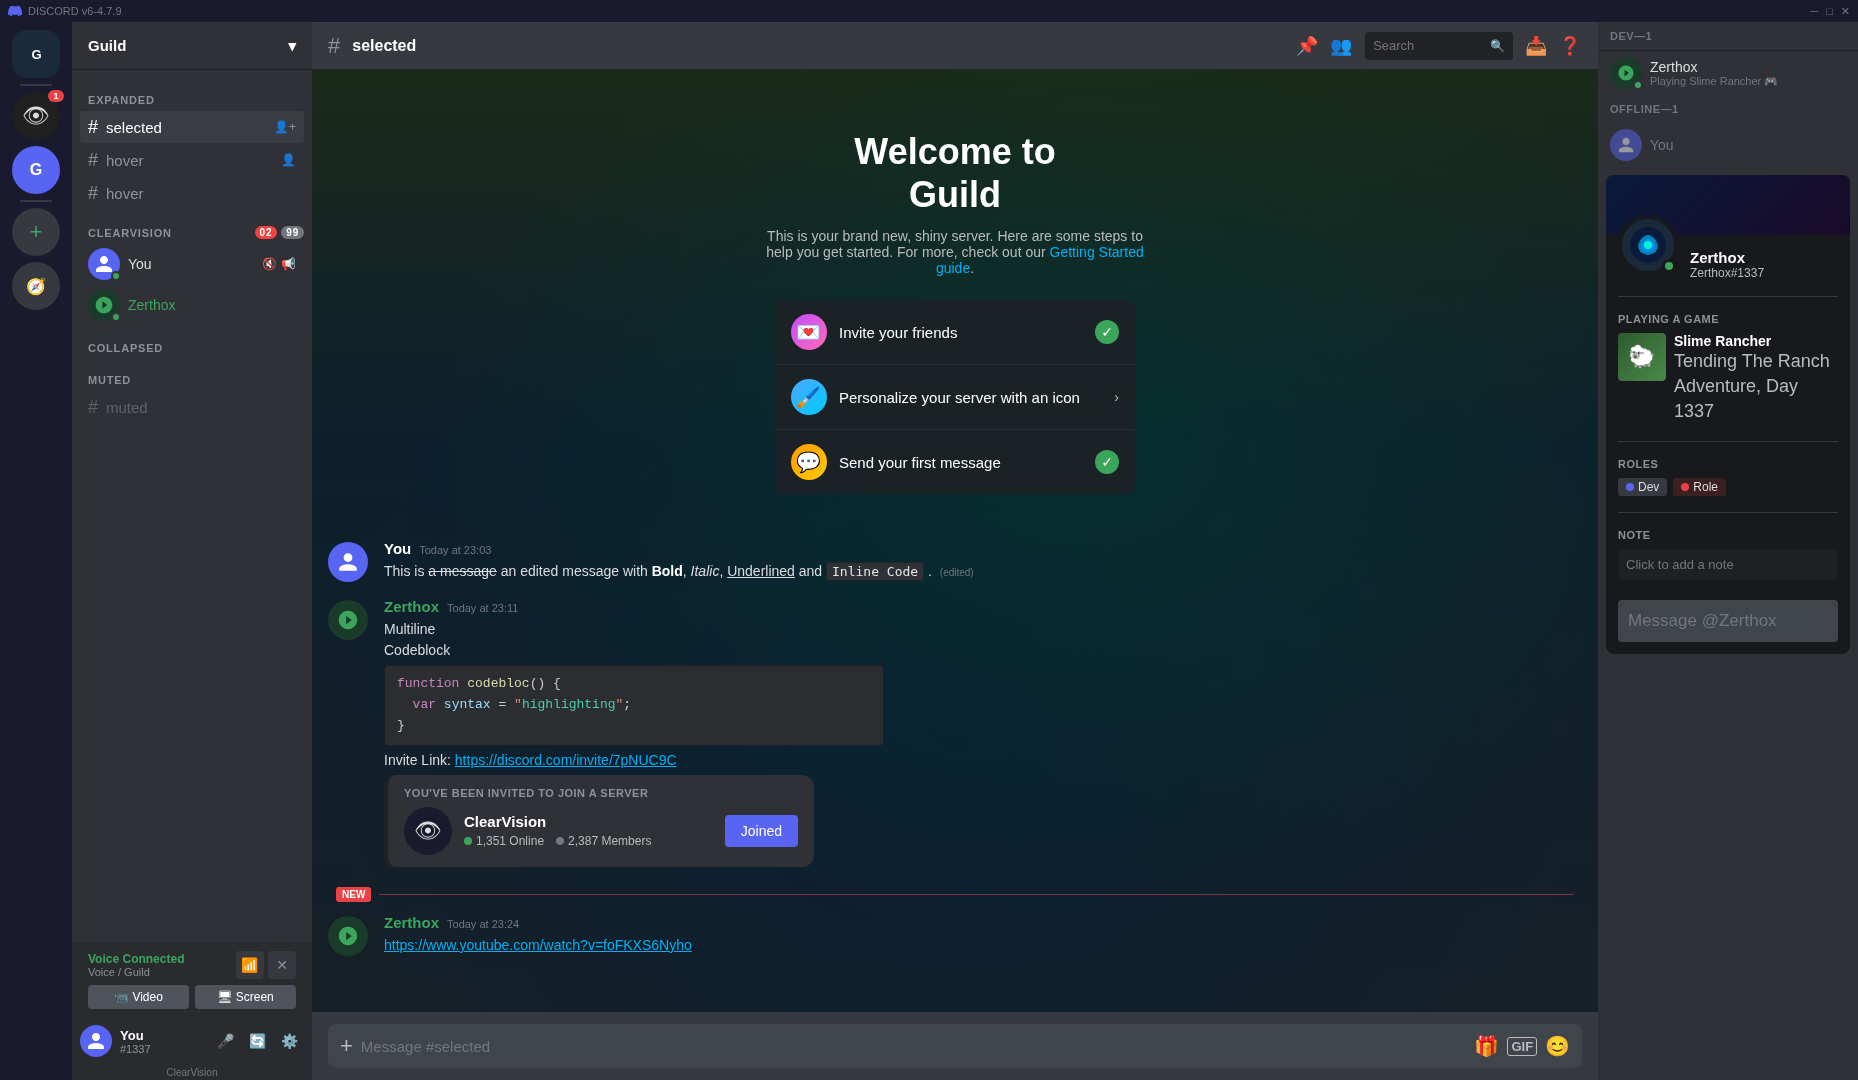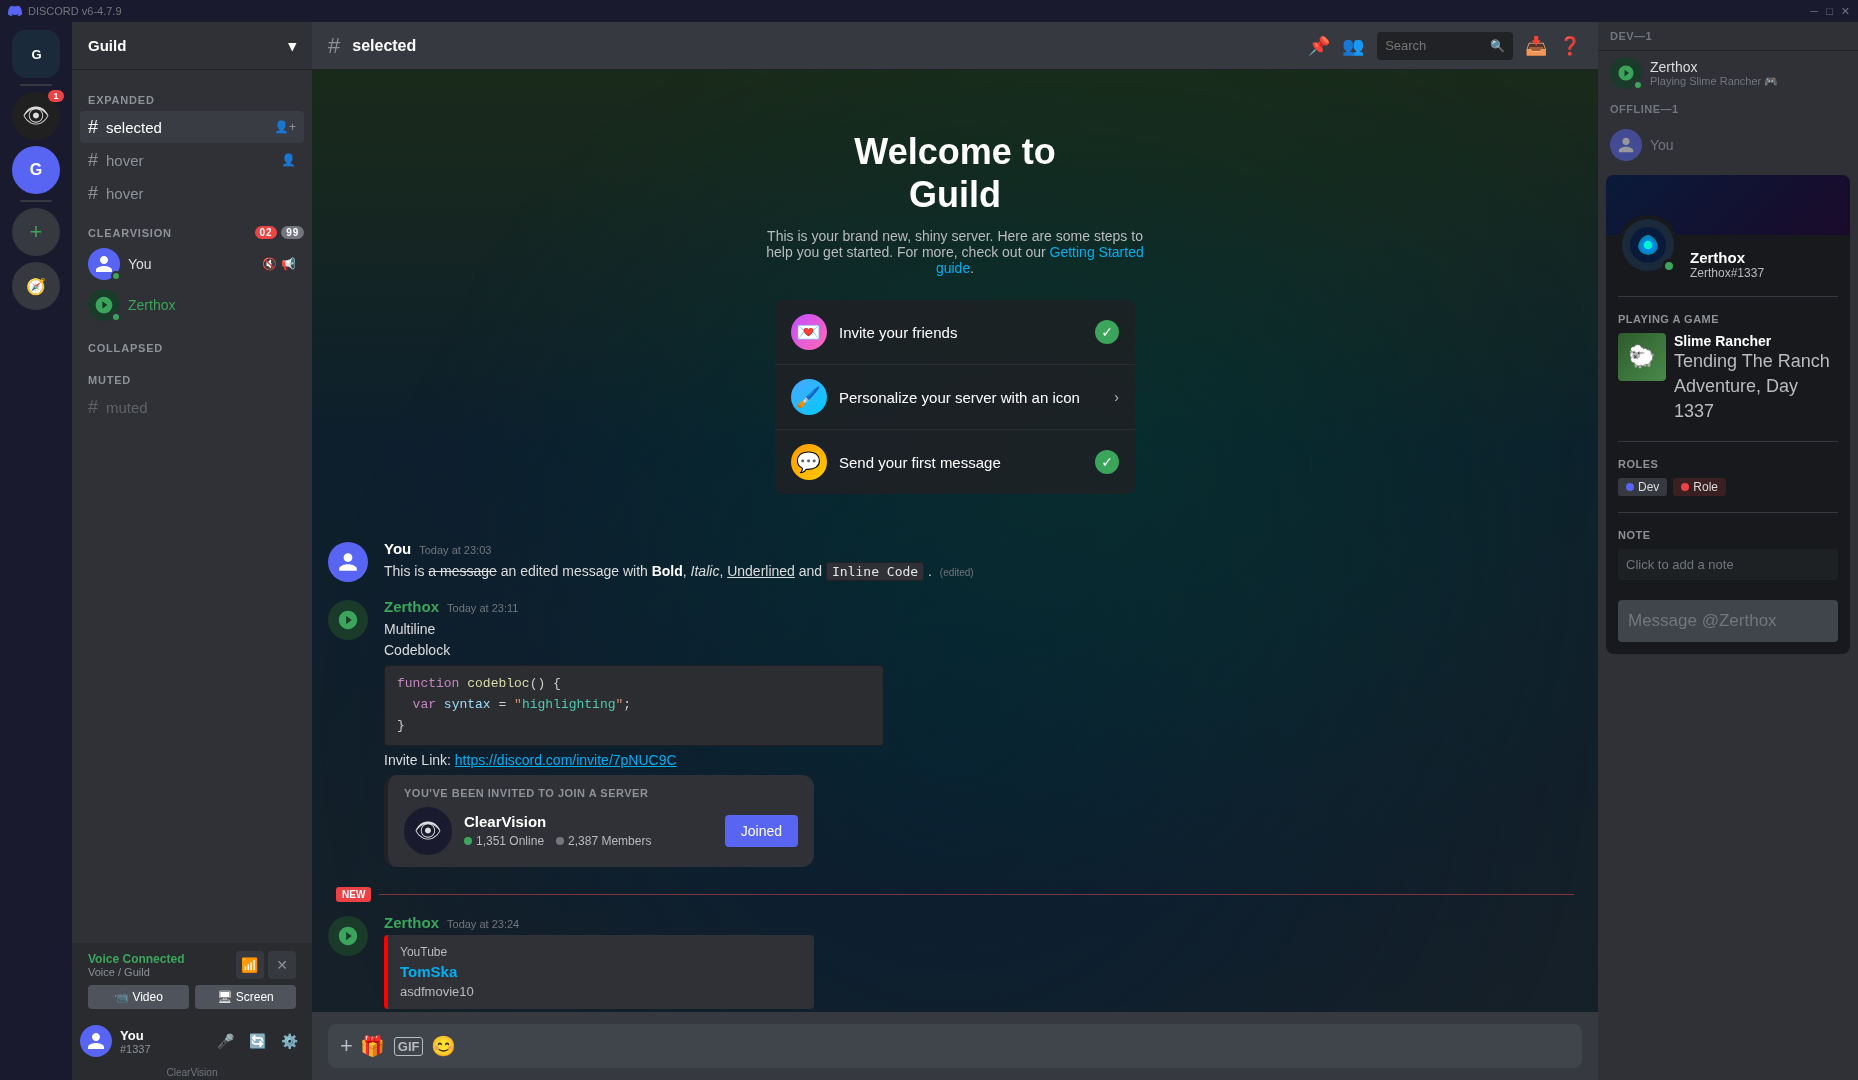--- a/index.html
+++ b/index.html
@@ -100,21 +100,21 @@
     
     #channel-header {
       height: 48px; background: #36393f; display: flex; align-items: center; padding: 0 16px;
       border-bottom: 1px solid #202225; flex-shrink: 0; gap: 12px;
     }
     #channel-header .ch-hash { font-size: 22px; color: #8e9297; }
     #channel-header .ch-name { font-size: 16px; font-weight: 600; color: #fff; }
     #channel-header-right { margin-left: auto; display: flex; align-items: center; gap: 12px; }
     .header-icon { color: #8e9297; cursor: pointer; font-size: 18px; }
     #search-bar {
-      width: 136px; height: 28px; background: #202225; border-radius: 4px; display: flex;
+      width: 148px; height: 28px; background: #202225; border-radius: 4px; display: flex;
       align-items: center; padding: 0 8px; gap: 4px;
     }
     #search-bar input { background: transparent; border: none; outline: none; color: #dcddde; font-size: 13px; width: 100%; }
     #search-bar .search-icon { color: #8e9297; font-size: 12px; }
 
     
     #message-area {
       flex: 1; overflow-y: auto; position: relative;
       background: linear-gradient(180deg, #1a2a1a 0%, #0d1f2d 40%, #162028 100%);
     }
@@ -527,33 +527,32 @@
           <div class="message-avatar" style="background:#1a3a2a">
             <svg width="22" height="22" viewBox="0 0 24 24" fill="#3ba55c">
                 <path d="M12 2C6.48 2 2 6.48 2 12s4.48 10 10 10 10-4.48 10-10S17.52 2 12 2zm-2 14.5v-9l6 4.5-6 4.5z"></path>
               </svg>
           </div>
           <div class="message-content">
             <div class="message-header">
               <span class="message-author green">Zerthox</span>
               <span class="message-timestamp">Today at 23:24</span>
             </div>
-            <div class="yt-embed">
-              <div class="yt-source">YouTube</div>
-              <div class="yt-title">TomSka</div>
-              <div class="yt-sub">asdfmovie10</div>
+            <div class="message-text">
+              <a href="#" class="invite-link">https://www.youtube.com/watch?v=foFKXS6Nyho</a>
             </div>
           </div>
         </div>
       </div>
     </div>
 
     <div id="message-input-area">
       <div id="message-input-box">
         <span class="msg-plus">+</span>
+        <input type="text" placeholder="Message #selected" style="">
         <div class="msg-icons">
           <span class="mi-btn">🎁</span>
           <span class="mi-btn" style="font-size:13px;font-weight:700;color:#b9bbbe;border:1px solid #b9bbbe;border-radius:3px;padding:1px 3px">GIF</span>
           <span class="mi-btn">😊</span>
         </div>
       </div>
     </div>
   </div>
 
   <div id="right-sidebar">

